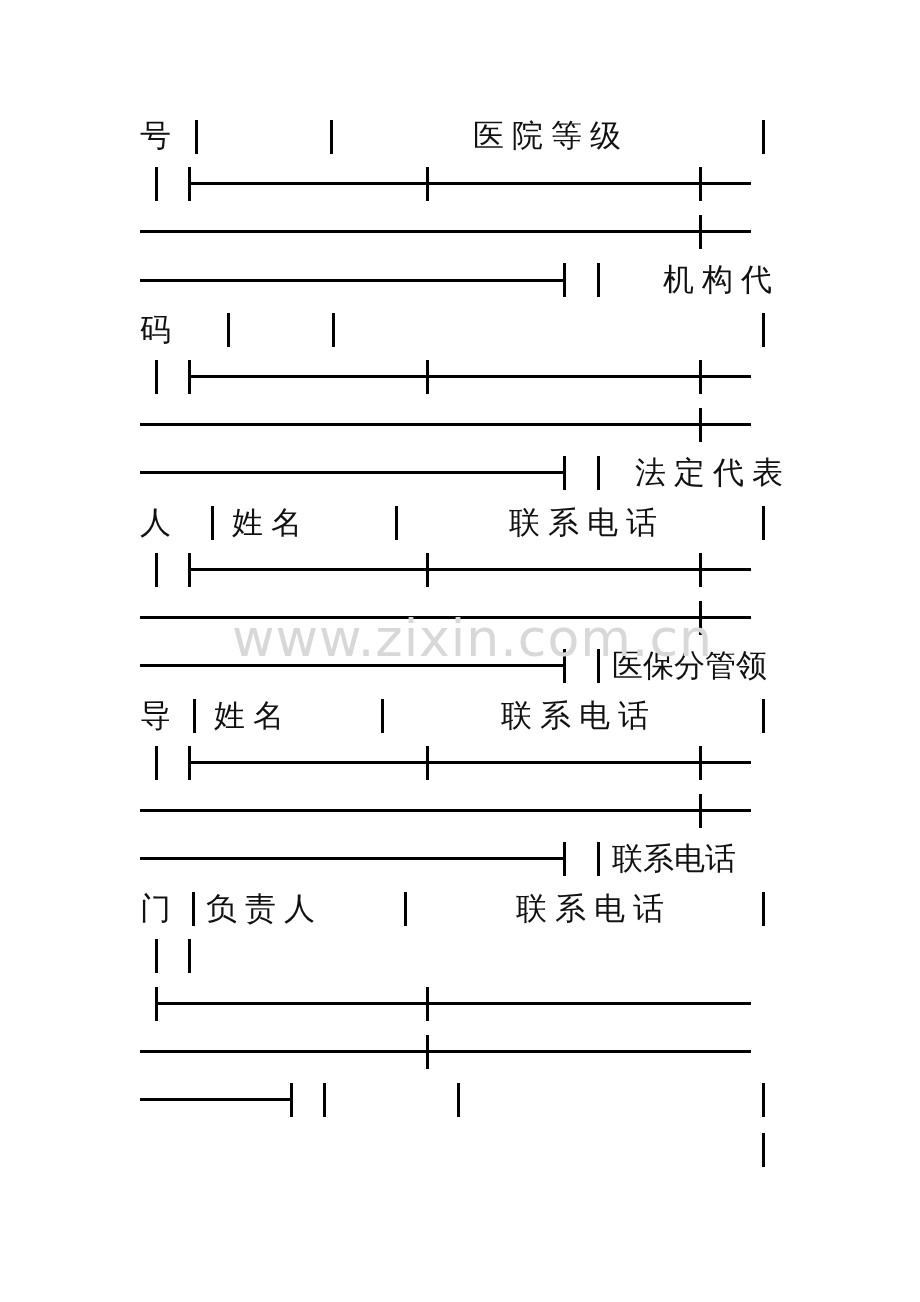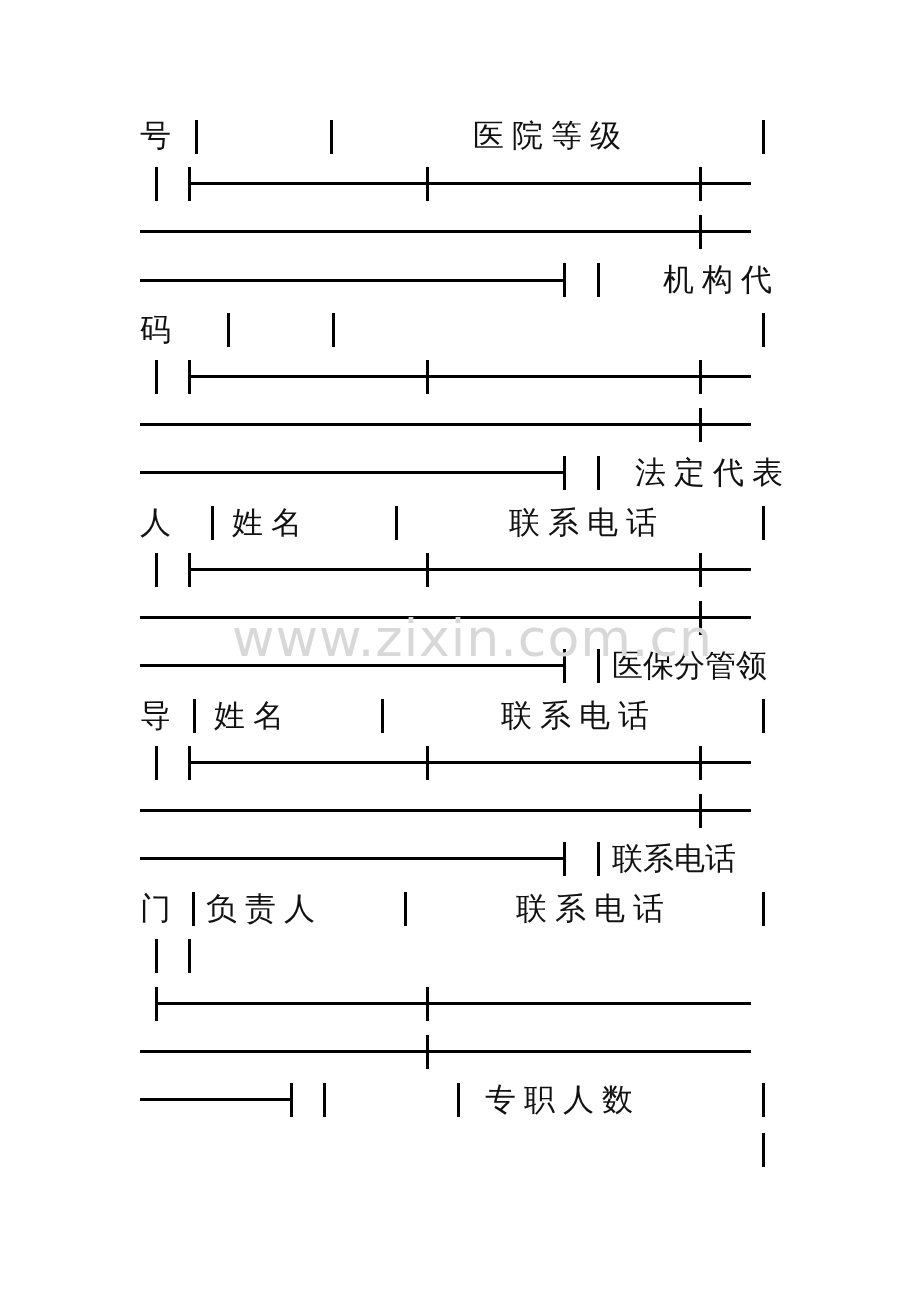--- a/index.html
+++ b/index.html
@@ -115,19 +115,18 @@
   <div class="h" style="left:156px;top:1002px;width:595px;"></div>
   <div class="v" style="left:426px;top:987px;height:34px;"></div>
 
   <div class="h" style="left:140px;top:1050px;width:611px;"></div>
   <div class="v" style="left:426px;top:1035px;height:34px;"></div>
 
   <div class="h" style="left:140px;top:1098px;width:152px;"></div>
   <div class="v" style="left:290px;top:1083px;height:34px;"></div>
   <div class="v" style="left:323px;top:1083px;height:34px;"></div>
   <div class="v" style="left:457px;top:1083px;height:34px;"></div>
-  <span class="t sp" style="left:485px;top:1082px;">专职人数</span>
   <div class="v" style="left:762px;top:1083px;height:34px;"></div>
 
   <div class="v" style="left:762px;top:1133px;height:34px;"></div>
 
   <div class="watermark">www.zixin.com.cn</div>
 </div>
 
 </body></html>

